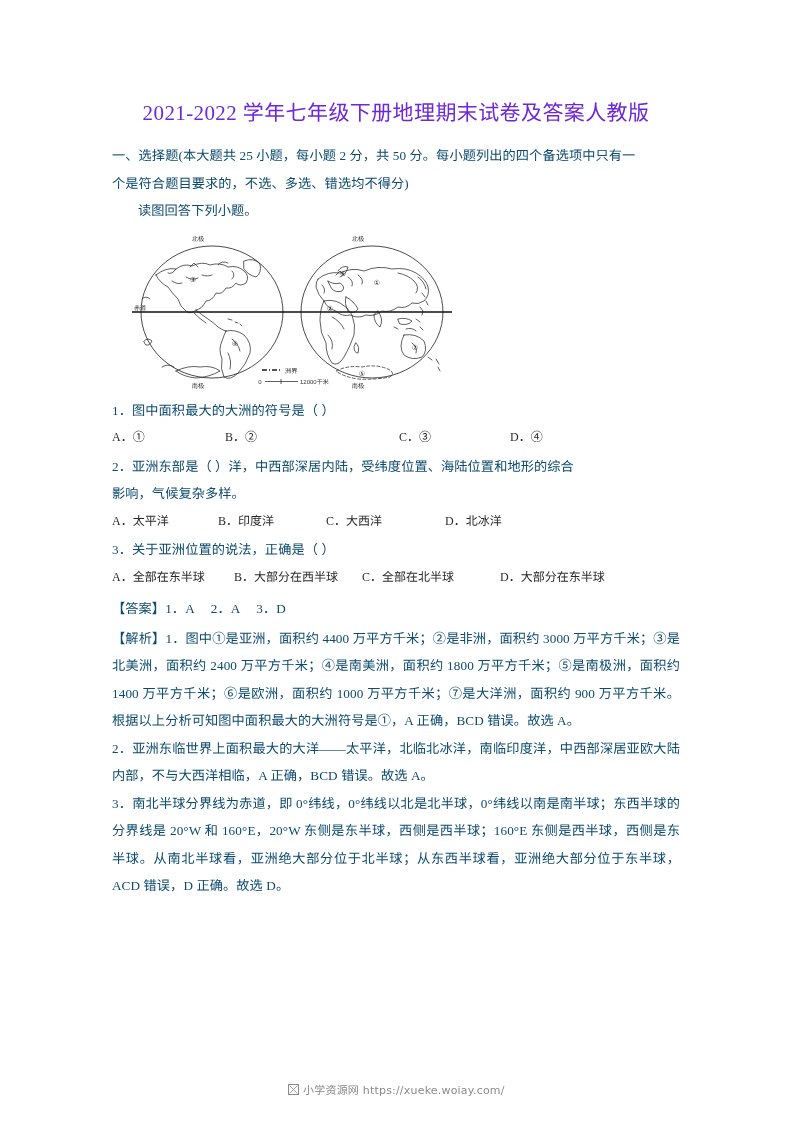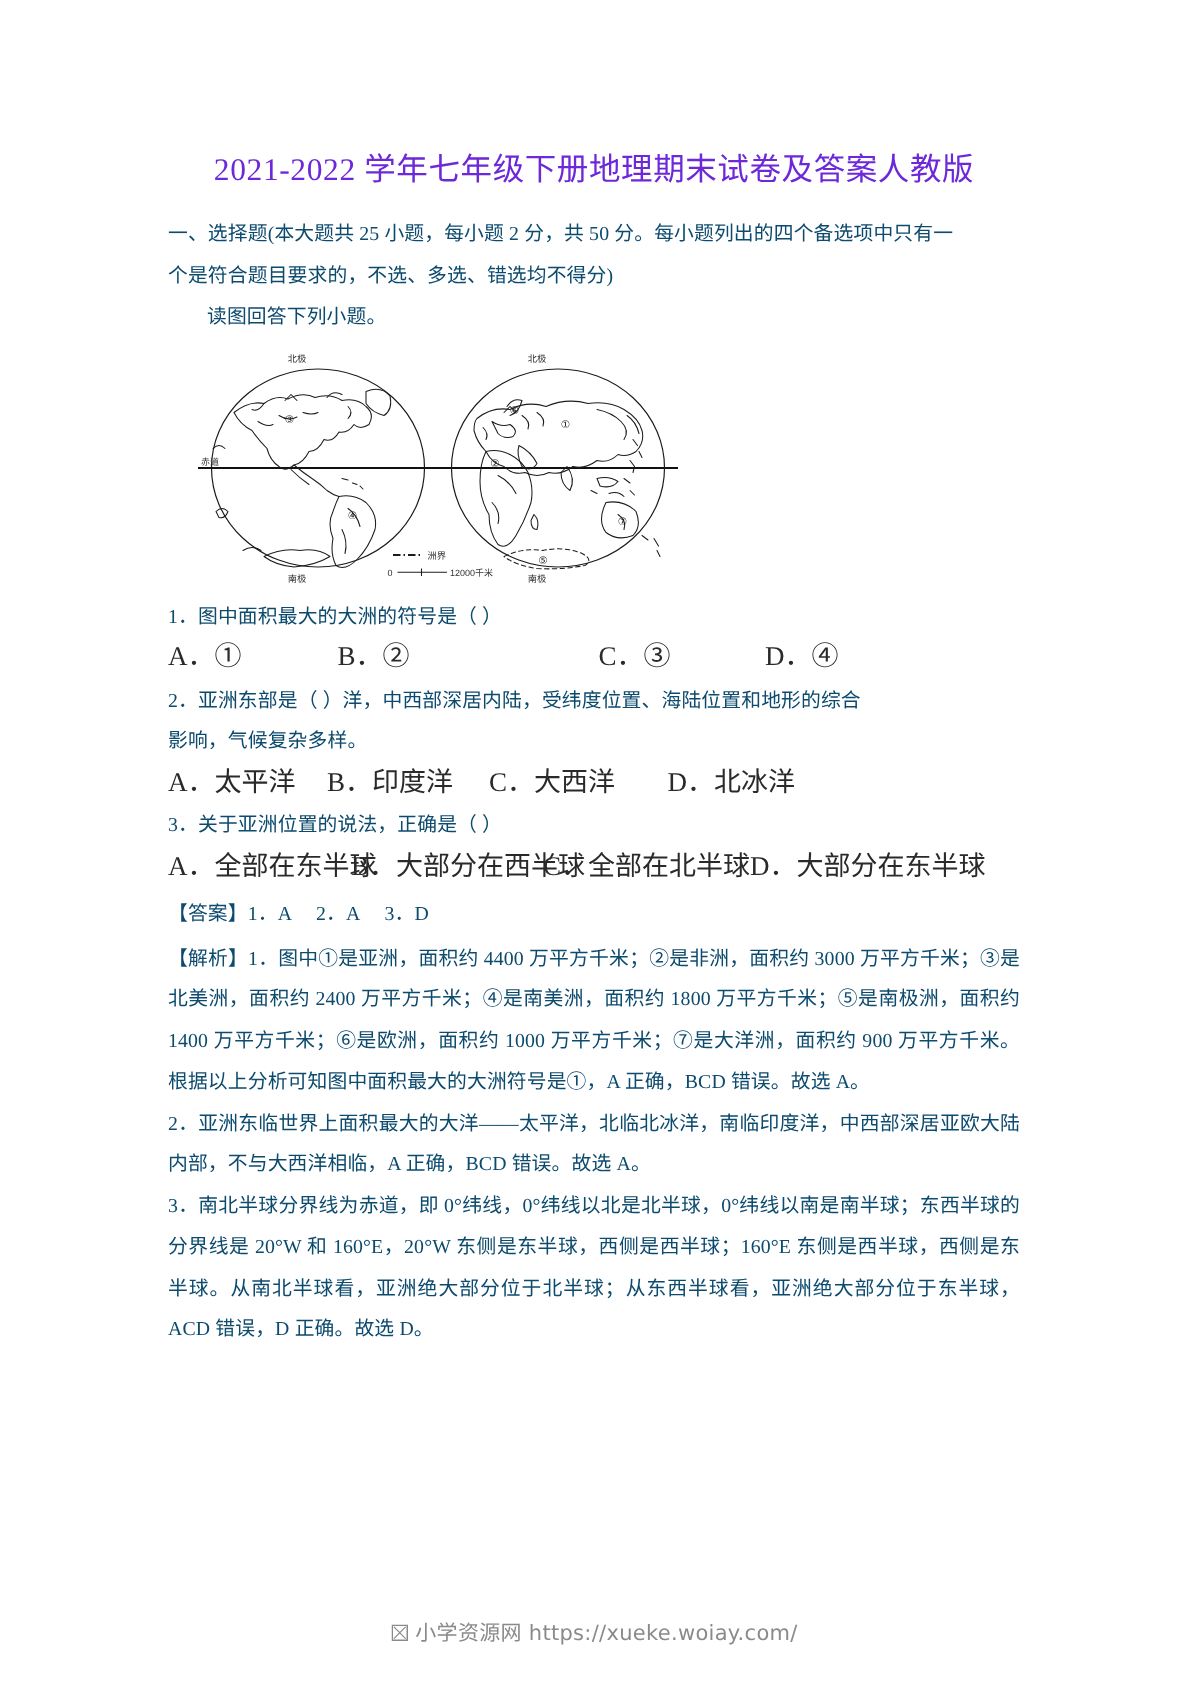--- a/index.html
+++ b/index.html
@@ -53,21 +53,21 @@
   }
   .indent-2 {
     text-indent: 26px;
   }
   .q-line { margin-top: 1px; }
 
   
   .opt-row {
     position: relative;
     height: 27.5px;
-    font-size: 18px;
+    font-size: 12px;
     line-height: 27.5px;
     color: #2a2a2a;
   }
   .opt {
     position: absolute;
     top: 0;
     white-space: nowrap;
   }
   .opt-row.cols-a .opt:nth-child(1) { left: 0px;   }
   .opt-row.cols-a .opt:nth-child(2) { left: 113px; }
@@ -101,21 +101,21 @@
   .analysis-block { margin-top: 2px; }
   .analysis-block .para + .para { margin-top: 0; }
 
   
   .footer {
     position: absolute;
     left: 0;
     right: 0;
     bottom: 24px;
     text-align: center;
-    font-size: 14px;
+    font-size: 11px;
     color: #8a8a8a;
     font-family: "DejaVu Sans", "Liberation Sans", sans-serif;
     letter-spacing: 0.2px;
     white-space: nowrap;
   }
   .footer .wm-icon {
     display: inline-block;
     vertical-align: -1px;
   }
 </style>

